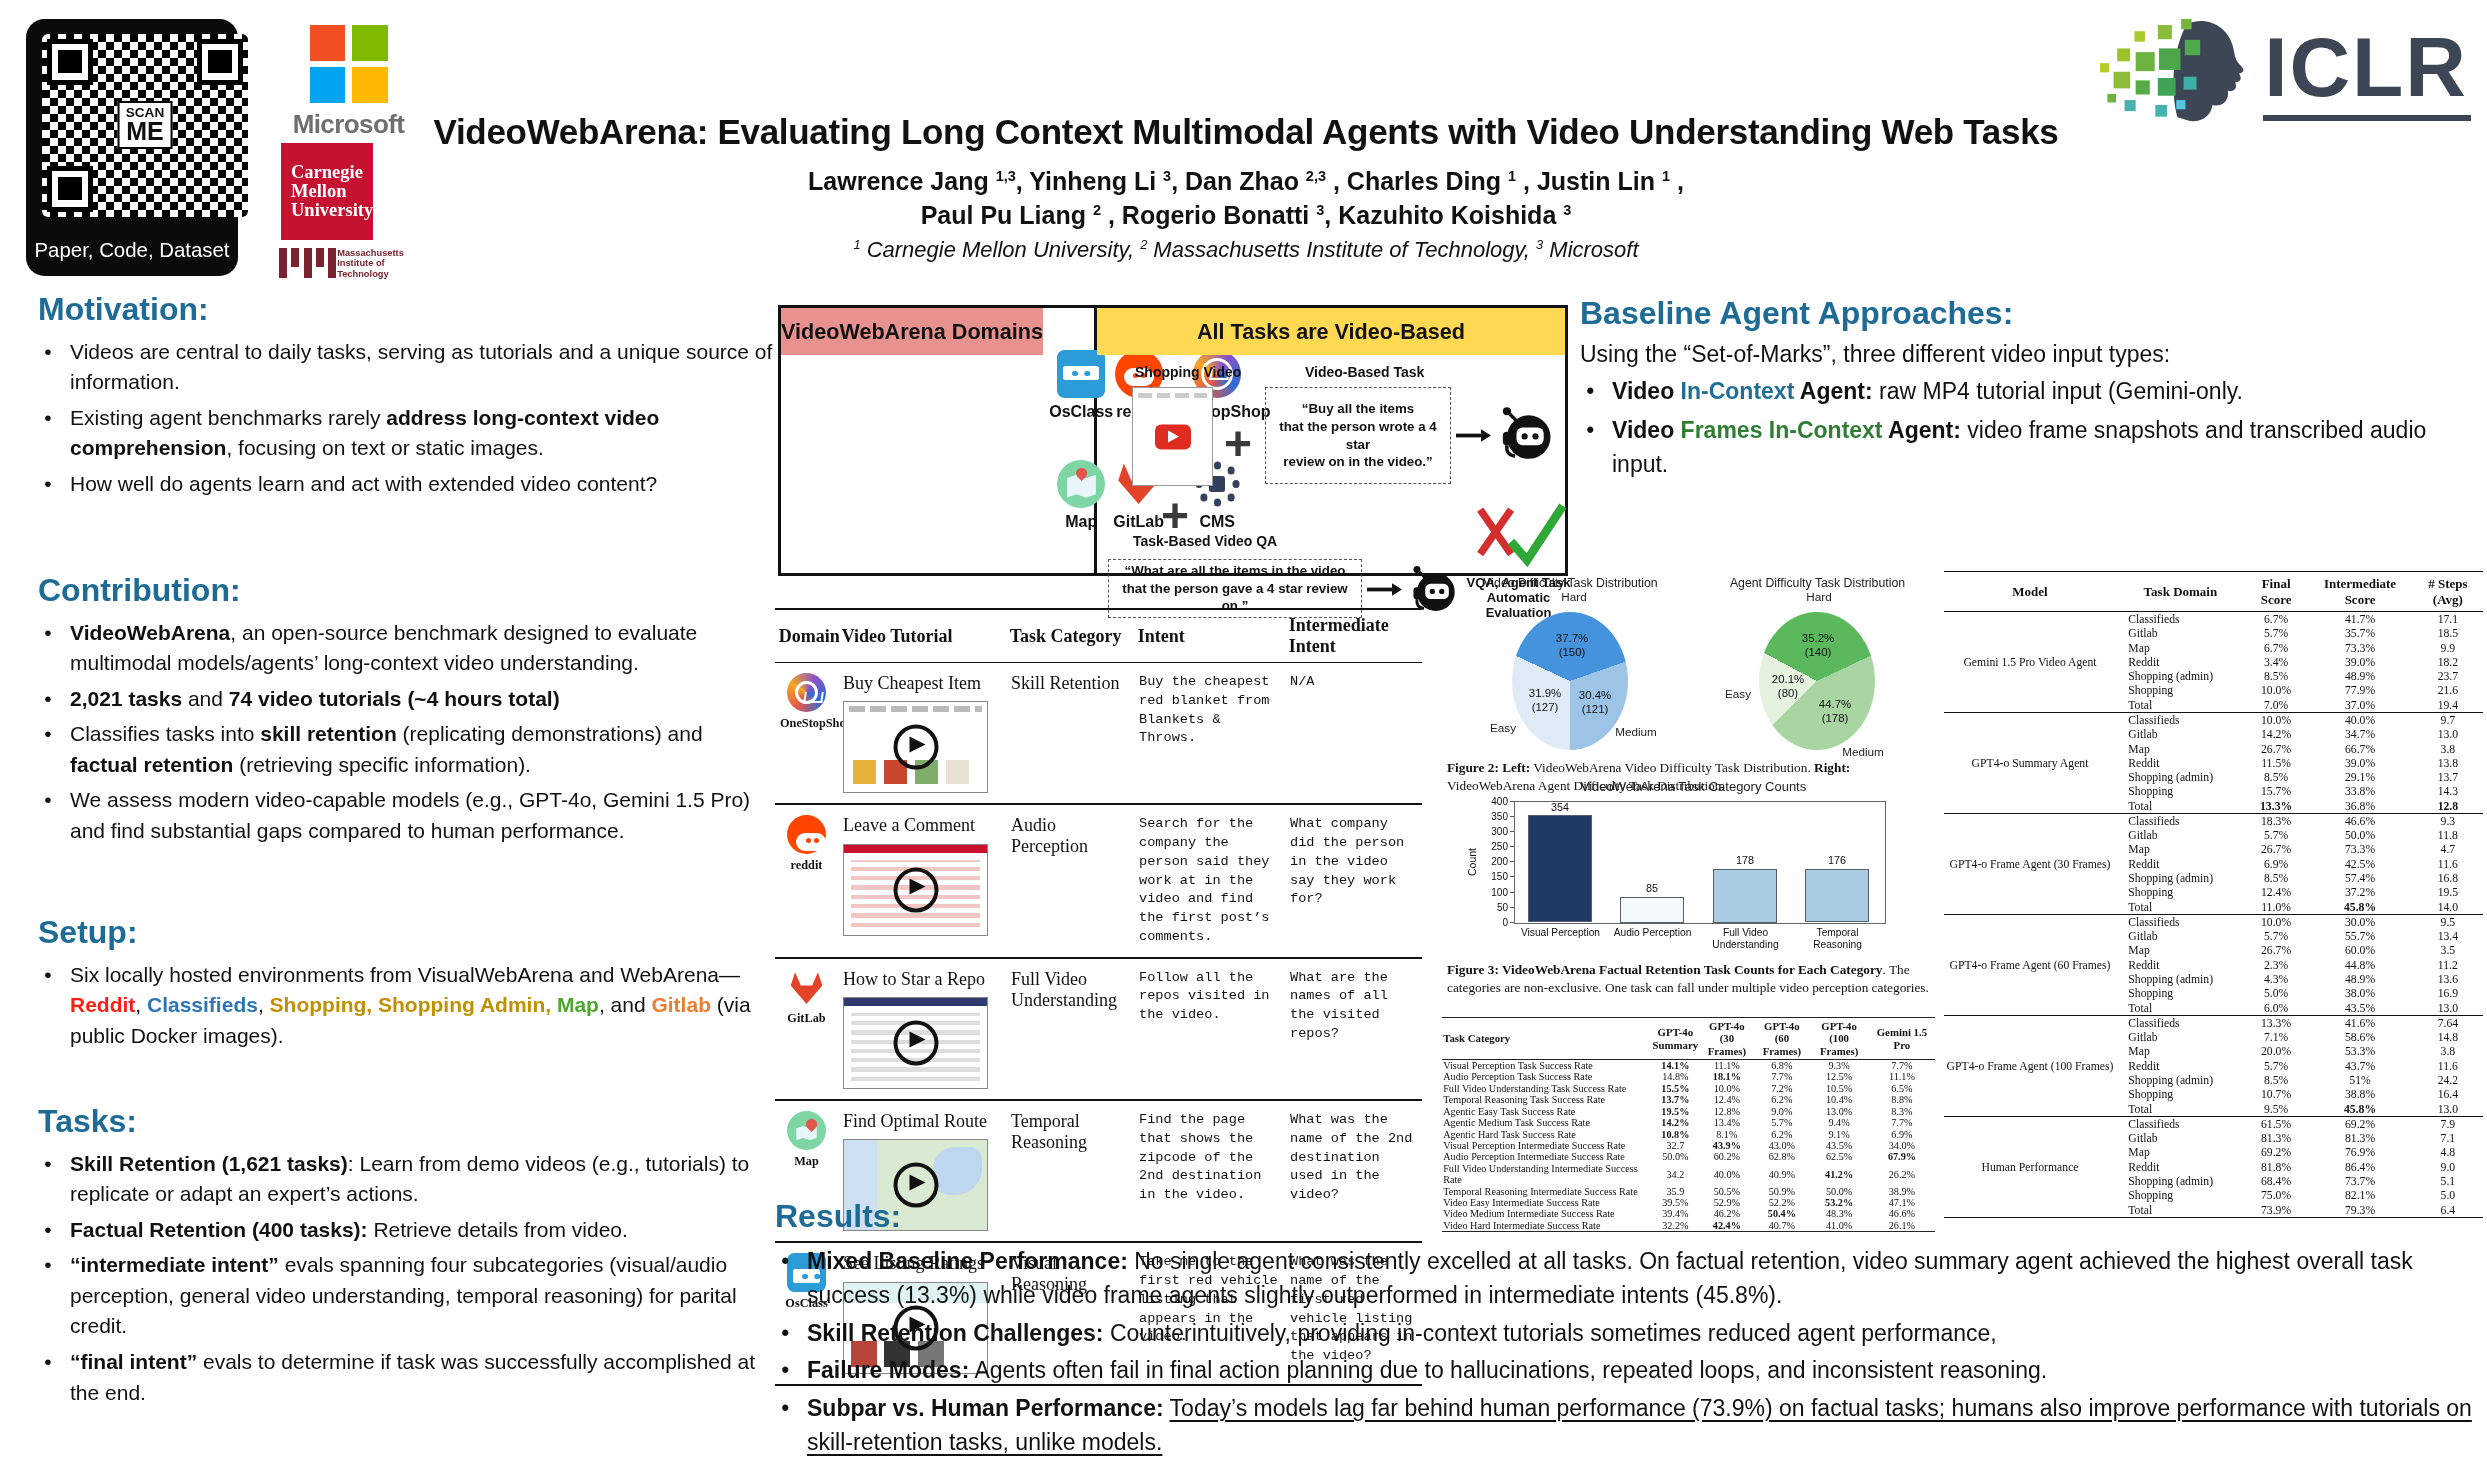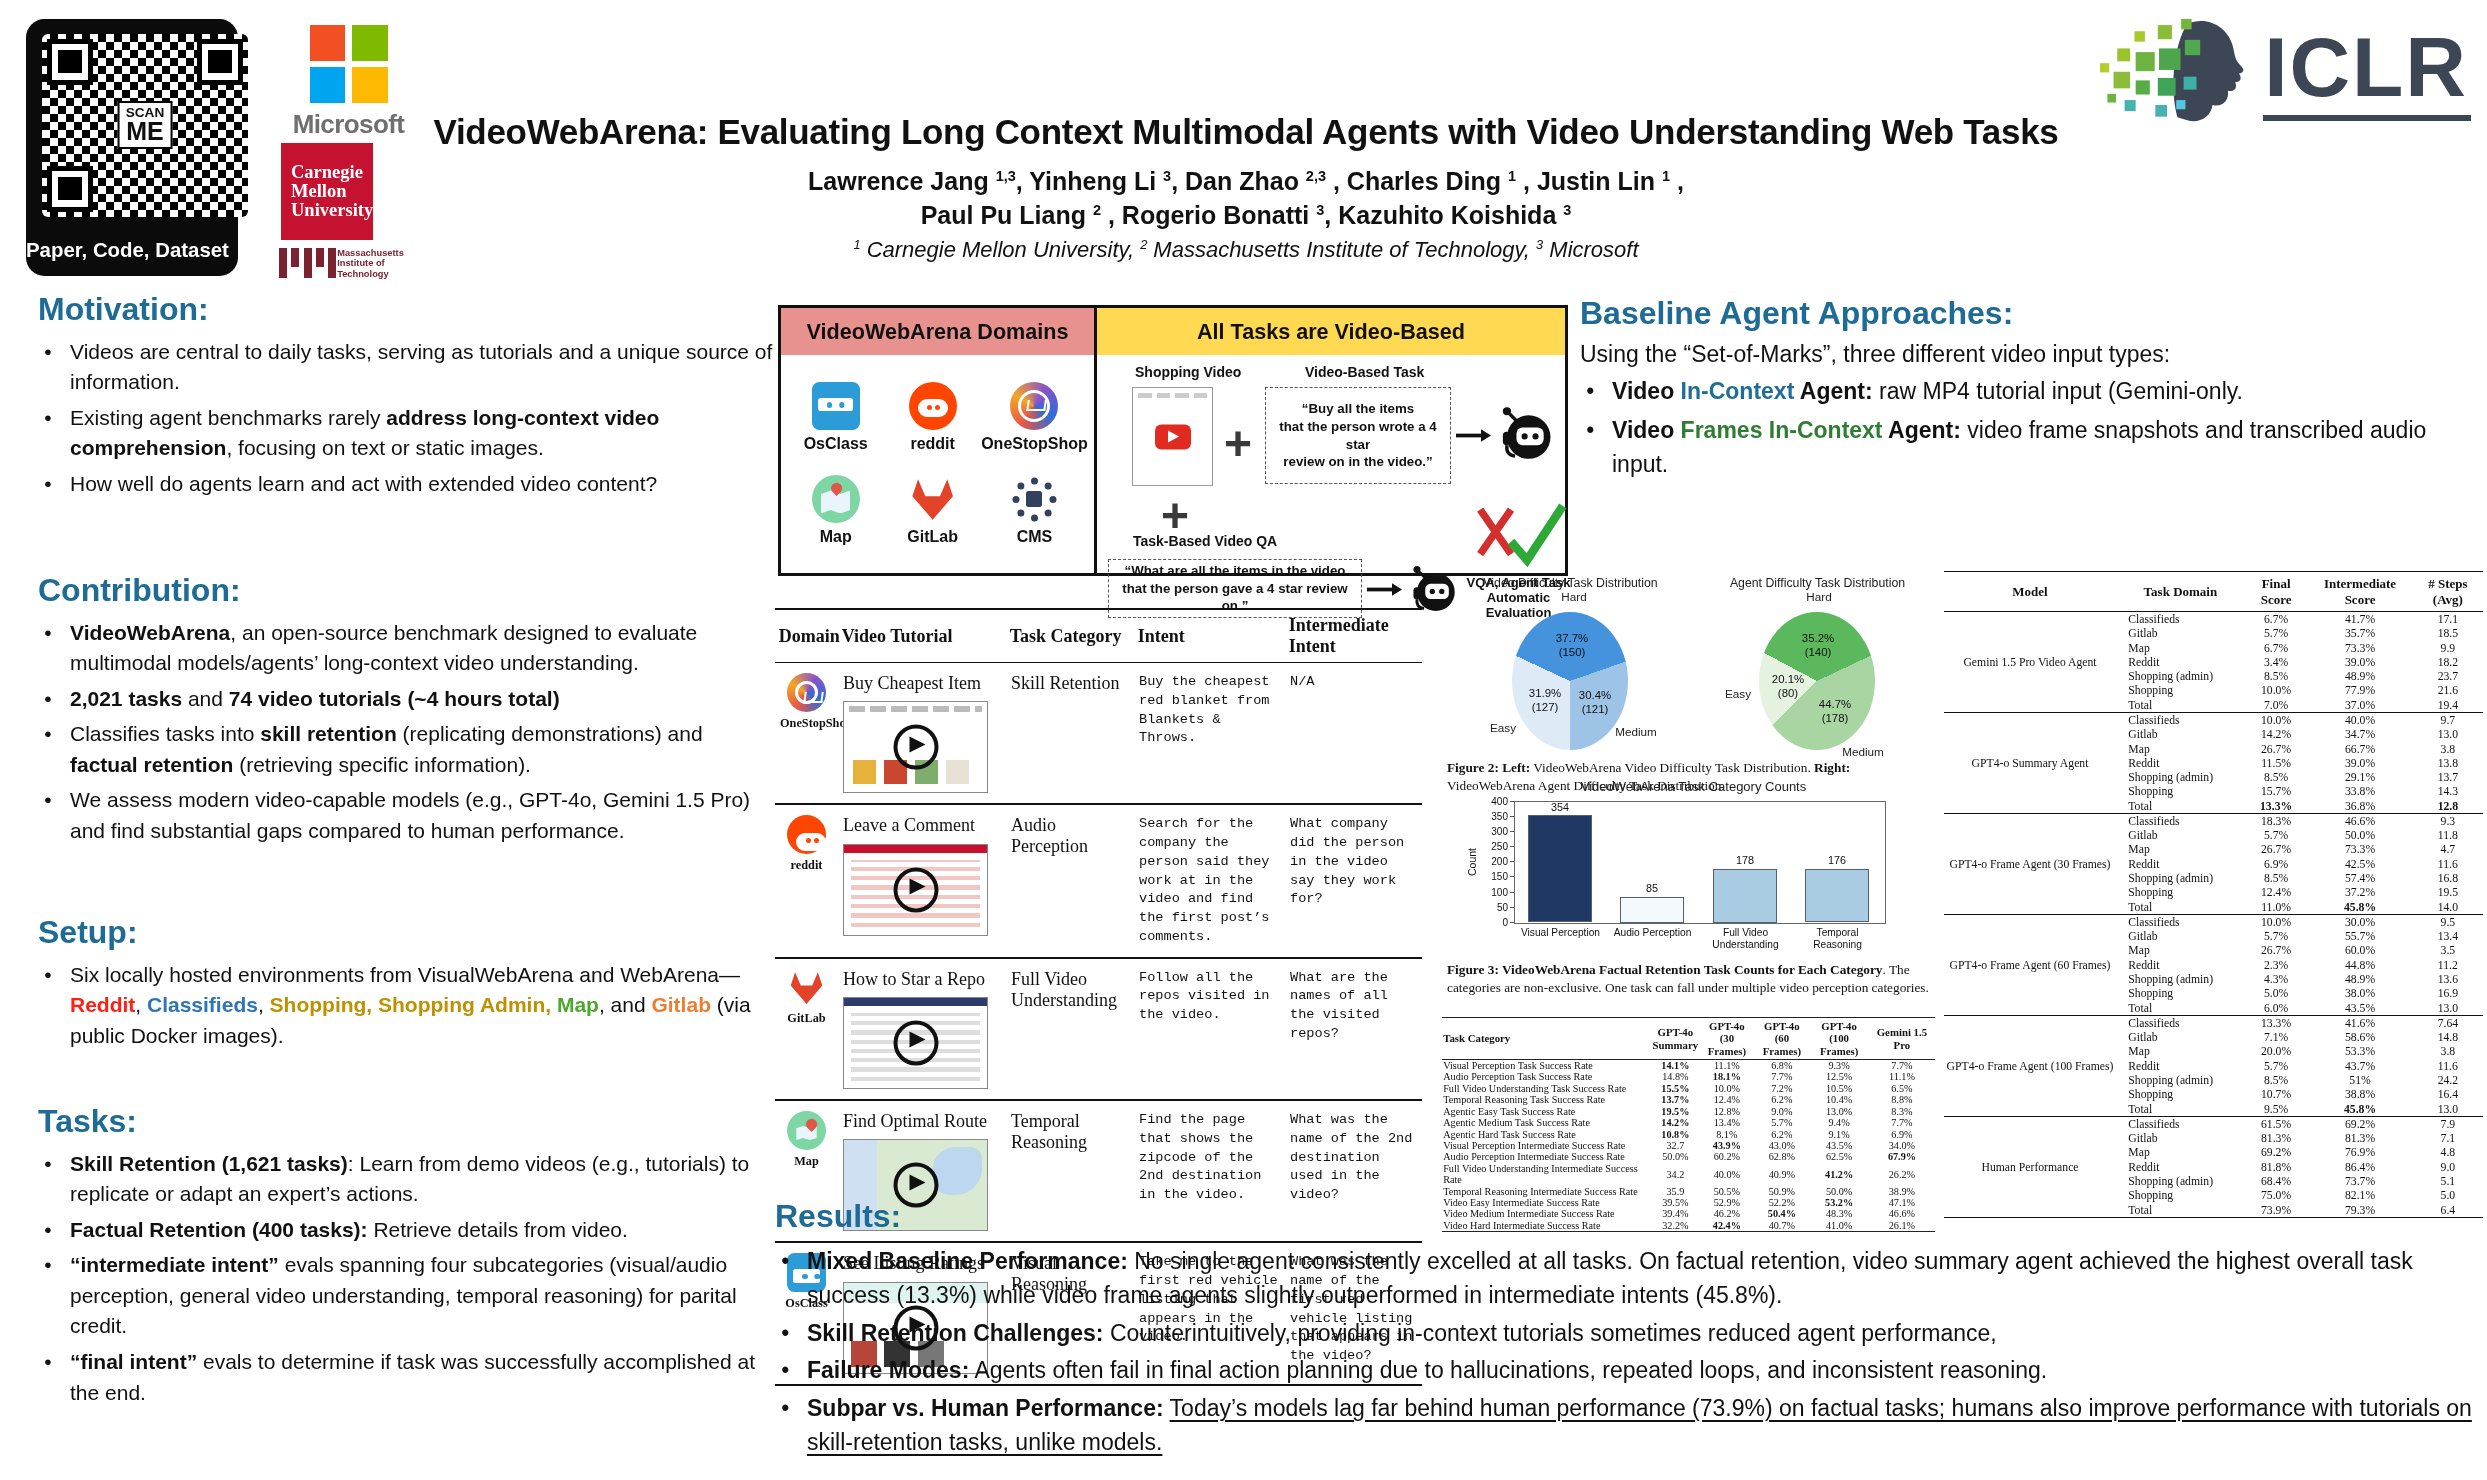--- a/index.html
+++ b/index.html
@@ -11,21 +11,21 @@
   
   .qr-card{position:absolute;left:26px;top:18.5px;width:212px;height:257px;background:#0b0b0b;border-radius:18.5px}
   .qr-inner{position:absolute;left:16px;top:15px;width:206px;height:183px;background:#fff;border-radius:6.2px;
             background-image:repeating-conic-gradient(#000 0% 25%,#fff 0% 50%);background-size:16px 16px}
   .qf{position:absolute;width:36px;height:36px;border:5.6px solid #000;background:#fff}
   .qf::after{content:"";position:absolute;inset:6.2px;background:#000}
   .qf.tl{left:5px;top:5px}.qf.tr{right:5px;top:5px}.qf.bl{left:5px;bottom:5px}
   .qr-scan{position:absolute;left:50%;top:50%;transform:translate(-50%,-50%);background:#fff;border:2.5px solid #000;
            padding:3.7px 6.2px;text-align:center;font-weight:800;line-height:.95}
   .qr-scan .s1{font-size:13.6px}.qr-scan .s2{font-size:25px}
-  .qr-label{position:absolute;left:0;right:0;bottom:13.6px;color:#fff;font-weight:700;font-size:20.4px}
+  .qr-label{position:absolute;left:0;right:0;bottom:13.6px;text-align:center;color:#fff;font-weight:400;font-size:20.4px}
 
   .ms-logo{position:absolute;left:290px;top:25px;width:117px;text-align:center}
   .ms-grid{width:78px;height:78px;margin:0 auto;display:grid;grid-template-columns:1fr 1fr;grid-template-rows:1fr 1fr;gap:6.2px}
   .ms-grid div{width:100%;height:100%}
   .ms-name{margin-top:6.2px;color:#6f6f6f;font-size:26px;font-weight:600;letter-spacing:-0.6px}
 
   .cmu-block{position:absolute;left:281px;top:143px;width:92px;height:97px;background:#C41230;color:#fff;
              font-family:"Liberation Serif",serif;font-weight:700;font-size:18.5px;line-height:1.04;
              display:flex;flex-direction:column;justify-content:center;padding-left:10px;box-sizing:border-box}
   .mit-logo{position:absolute;left:279px;top:248px;display:flex;gap:1px;align-items:flex-start}
@@ -47,21 +47,21 @@
   
   .sec{position:absolute;left:38px;width:735px}
   .sec-h{font-size:32px;font-weight:800;color:#1E6C96;margin:0 0 8.6px 0}
   ul.blt{list-style:none;margin:0;padding:0;font-size:21px;line-height:1.47}
   ul.blt li{position:relative;padding-left:32px;margin-bottom:4.3px}
   ul.blt li::before{content:"•";position:absolute;left:6.2px;top:0}
   .sec-motivation{top:291px}.sec-contribution{top:572px}.sec-setup{top:914px}.sec-tasks{top:1103px}
 
   
   .fig1{position:absolute;left:778px;top:305px;width:790px;height:271px;border:3.1px solid #111;display:flex;box-sizing:border-box}
-  .fig1-left{width:313px;border-right:3.1px solid #111;display:flex;flex-direction:column}
+  .fig1-left{width:313px;border-right:3.1px solid #111;display:flex;flex-direction:row}
   .fig1-right{flex:1;position:relative;display:flex;flex-direction:column}
   .fig1-head{height:47px;display:flex;align-items:center;justify-content:center;font-weight:800;font-size:21.6px;flex:none}
   .fig1-left .fig1-head{background:#E8928F}
   .fig1-right .fig1-head{background:#FFD951}
   .domain-grid{flex:1;display:grid;grid-template-columns:repeat(3,1fr);align-content:space-evenly;justify-items:center;padding:3.7px 6.2px}
   .domain-item{display:flex;flex-direction:column;align-items:center;gap:5px;font-weight:800;font-size:16px}
   .dicon{width:48px;height:48px;position:relative;flex:none}
   .ic-osclass{background:#2B9CD8;border-radius:7.4px}
   .ic-osclass::before{content:"";position:absolute;left:6.2px;right:6.2px;top:16px;height:13.6px;background:#fff;border-radius:2.5px}
   .ic-osclass::after{content:"";position:absolute;left:15px;top:20.4px;width:5.6px;height:5.6px;border-radius:50%;background:#2B9CD8;box-shadow:12.3px 0 0 #2B9CD8}

